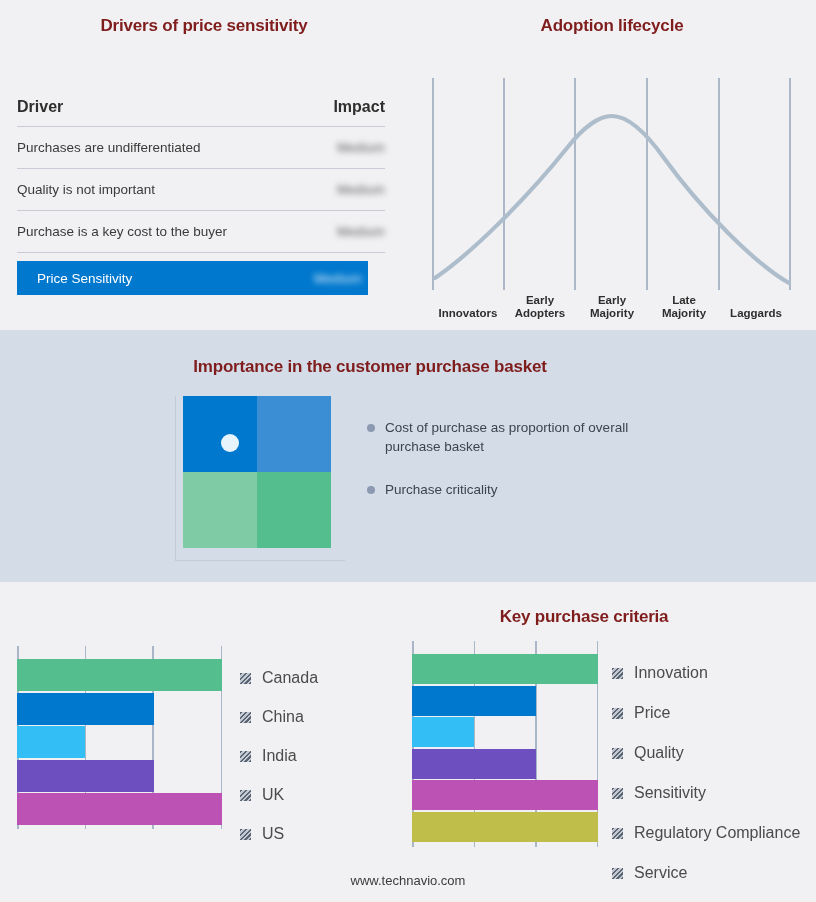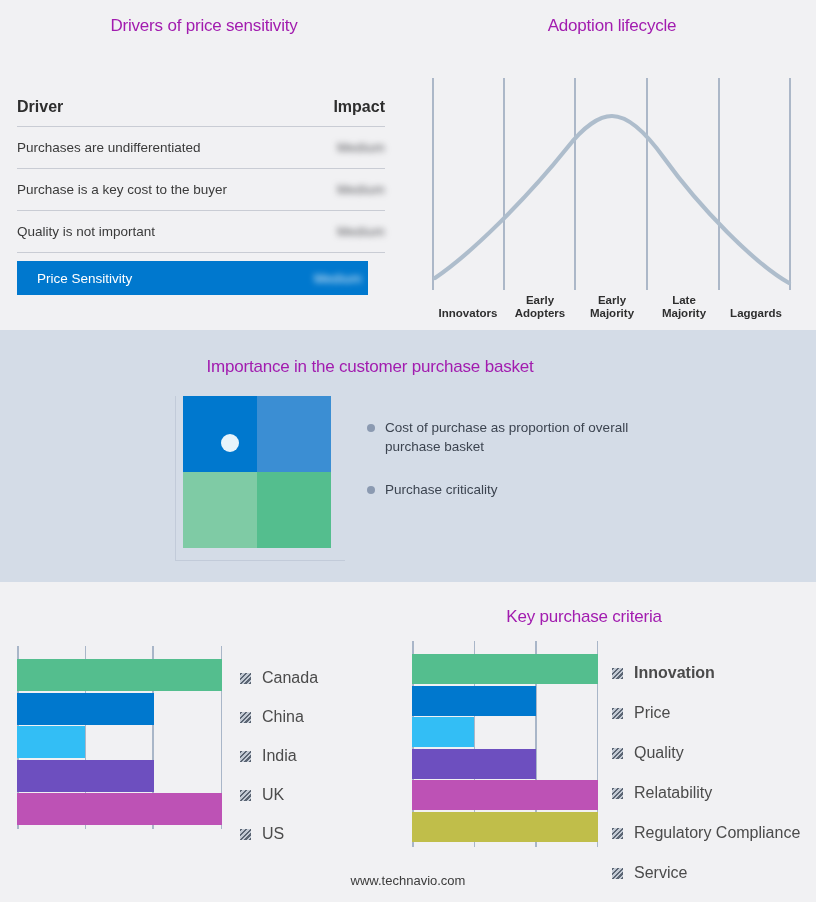--- a/index.html
+++ b/index.html
@@ -16,22 +16,22 @@
     position: relative;
   }
 
   .band { position: absolute; left: 0; width: 816px; }
   .band-top    { top: 0;   height: 330px; background: #f1f1f3; }
   .band-middle { top: 330px; height: 252px; background: #d4dce7; }
   .band-bottom { top: 582px; height: 320px; background: #f1f1f3; }
 
   .panel-title {
     font-size: 17px;
-    font-weight: normal;
-    color: #a21caf;
+    font-weight: bold;
+    color: #7f1d1d;
     text-align: center;
     letter-spacing: -0.2px;
   }
 
   
   #drivers-panel { position: absolute; left: 0; top: 0; width: 408px; height: 330px; }
   #drivers-panel .panel-title { position: absolute; left: 0; top: 16px; width: 408px; }
 
   .dtable { position: absolute; left: 17px; top: 88px; width: 368px; }
   .drow {
@@ -172,25 +172,25 @@
     <div class="drow head">
       <div>Driver</div>
       <div class="dimpact">Impact</div>
     </div>
 
     <div class="drow">
       <div>Purchases are undifferentiated</div>
       <div class="dimpact blurred">Medium</div>
     </div>
     <div class="drow">
+      <div>Quality is not important</div>
+      <div class="dimpact blurred">Medium</div>
+    </div>
+    <div class="drow">
       <div>Purchase is a key cost to the buyer</div>
-      <div class="dimpact blurred">Medium</div>
-    </div>
-    <div class="drow">
-      <div>Quality is not important</div>
       <div class="dimpact blurred">Medium</div>
     </div>
 
     <div class="drow highlight">
       <div>Price Sensitivity</div>
       <div class="dimpact blurred">Medium</div>
     </div>
   </div>
 </div>
 
@@ -339,35 +339,35 @@
       <div class="bc-row" style="height:30px; margin-bottom:1.5px;">
         <div class="bc-bar" style="width:100%; background:#bd52b5;"></div>
       </div>
       <div class="bc-row" style="height:30px;">
         <div class="bc-bar" style="width:100%; background:#c0be4a;"></div>
       </div>
     </div>
   </div>
 
   <div class="bc-legend" style="left:204px; top:82px;">
-    <div class="lg-item" style="margin-bottom:22px;font-weight:bold;">
+    <div class="lg-item" style="margin-bottom:22px;">
       <span class="lg-swatch"></span>
       <span class="lg-text">Innovation</span>
     </div>
     <div class="lg-item" style="margin-bottom:22px;">
       <span class="lg-swatch"></span>
       <span class="lg-text">Price</span>
     </div>
     <div class="lg-item" style="margin-bottom:22px;">
       <span class="lg-swatch"></span>
       <span class="lg-text">Quality</span>
     </div>
     <div class="lg-item" style="margin-bottom:22px;">
       <span class="lg-swatch"></span>
-      <span class="lg-text">Relatability</span>
+      <span class="lg-text">Sensitivity</span>
     </div>
     <div class="lg-item" style="margin-bottom:22px;">
       <span class="lg-swatch"></span>
       <span class="lg-text">Regulatory Compliance</span>
     </div>
     <div class="lg-item">
       <span class="lg-swatch"></span>
       <span class="lg-text">Service</span>
     </div>
   </div>

